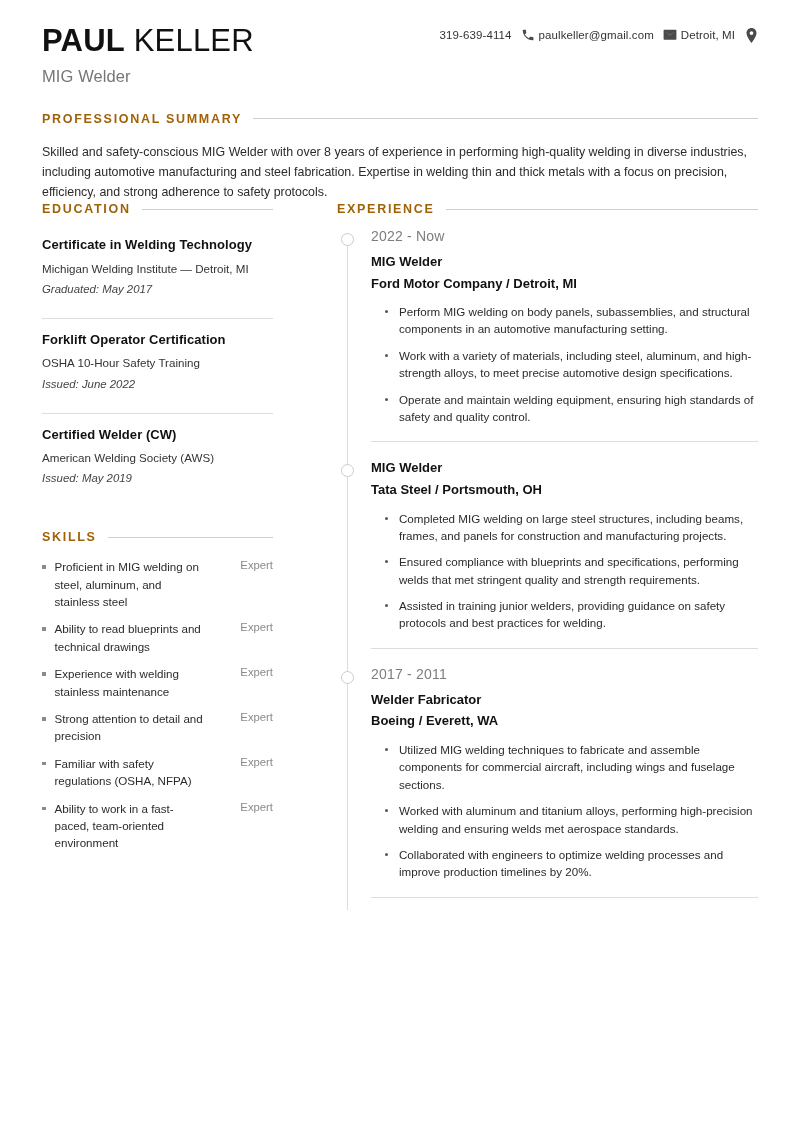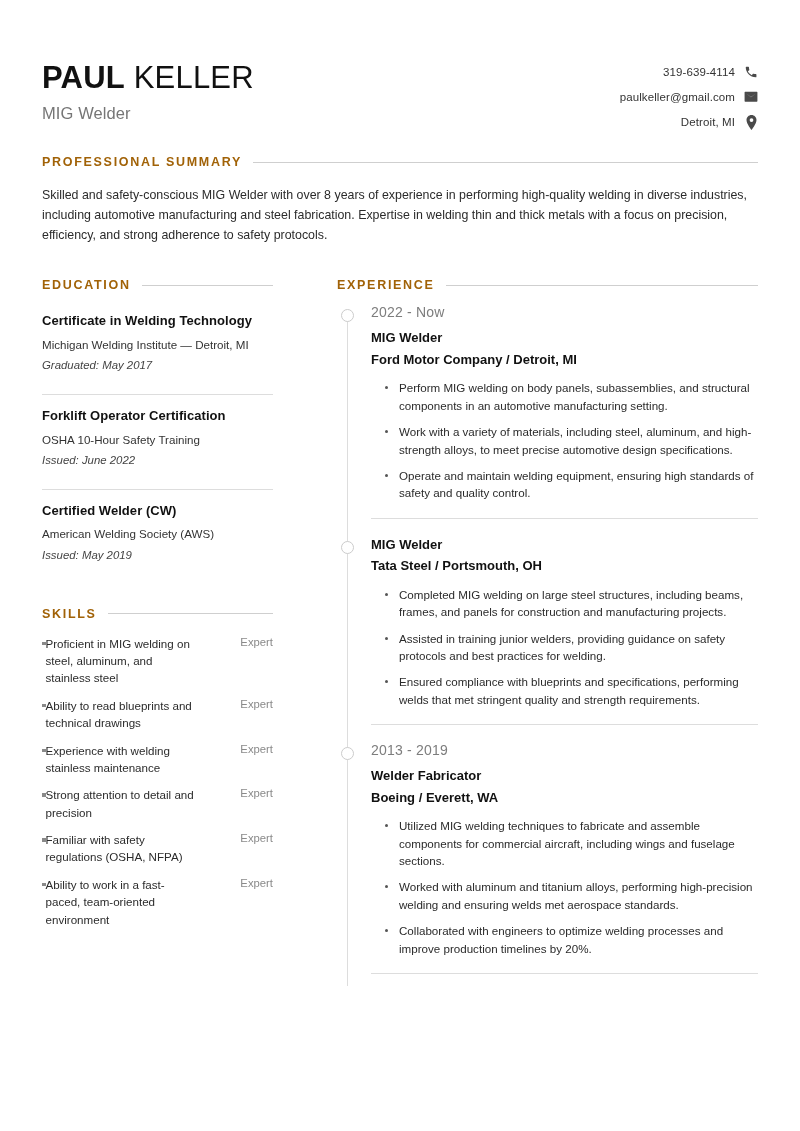--- a/index.html
+++ b/index.html
@@ -3,67 +3,67 @@
 <meta charset="utf-8">
 <style>
   * { box-sizing: border-box; margin: 0; padding: 0; }
   html, body {
     width: 800px; height: 1131px;
     background: #ffffff;
     font-family: "Liberation Sans", sans-serif;
     color: #222222;
     -webkit-font-smoothing: antialiased;
   }
-  .page { position: relative; width: 800px; height: 1131px; padding: 55px 42px 0 42px; }
+  .page { position: relative; width: 800px; height: 1131px; padding: 18px 42px 0 42px; }
 
   
   .header { display: flex; align-items: flex-start; justify-content: space-between; }
   .identity { padding-top: 6px; }
   .name { font-size: 31px; line-height: 1.12; letter-spacing: .2px; color: #111111; white-space: nowrap; }
   .name .first { font-weight: 700; }
   .name .last { font-weight: 300; }
   .job-title { margin-top: 8px; font-size: 16.5px; font-weight: 400; color: #767676; letter-spacing: .1px; }
 
-  .contacts { padding-top: 10px; display: flex; flex-direction: column; gap: 11px; align-items: flex-end; }
+  .contacts { padding-top: 10px; display: flex; flex-direction: row; gap: 4px; align-items: flex-end; }
   .contact-row { display: flex; align-items: center; justify-content: flex-end; gap: 9px; }
   .contact-text { font-size: 11.5px; color: #333333; letter-spacing: .1px; }
   .contact-icon { width: 14px; height: 14px; display: inline-flex; align-items: center; justify-content: center; flex: 0 0 14px; }
   .contact-icon svg { display: block; }
 
   
   .section-head { display: flex; align-items: center; gap: 11px; }
   .section-head .title {
     font-size: 12.5px; font-weight: 700; letter-spacing: 1.7px;
     color: #a16207; text-transform: uppercase; white-space: nowrap;
   }
   .section-head .rule { flex: 1 1 auto; height: 1px; background: #cfcfcf; }
 
   
   .summary { margin-top: 26px; }
   .summary-body { margin-top: 16px; font-size: 12.4px; line-height: 1.62; color: #2b2b2b; max-width: 715px; }
 
   
-  .columns { display: flex; margin-top: 33px; align-items: flex-start; }
+  .columns { display: flex; align-items: flex-start; }
   .col-left { width: 231px; flex: 0 0 231px; }
   .col-gap { width: 64px; flex: 0 0 64px; }
   .col-right { flex: 1 1 auto; }
 
   
   .edu-list { margin-top: 14px; }
   .edu-item { padding: 6px 0 10px 0; }
   .edu-degree { font-size: 13px; font-weight: 700; color: #111111; letter-spacing: .05px; line-height: 1.35; }
   .edu-school { margin-top: 7px; font-size: 11.6px; color: #333333; line-height: 1.4; }
   .edu-date { margin-top: 6px; font-size: 11.4px; font-style: italic; color: #444444; }
   .edu-divider { height: 1px; background: #dddddd; margin: 13px 0 6px 0; }
 
   
   .skills-block { margin-top: 36px; }
   .skills-list { margin-top: 14px; }
   .skill-row { display: flex; align-items: flex-start; justify-content: space-between; gap: 8px; margin-bottom: 10px; }
-  .skill-left { display: flex; align-items: flex-start; }
+  .skill-left { display: flex; align-items: flex-start; gap: 9px; }
   .skill-bullet { flex: 0 0 auto; width: 3.5px; height: 3.5px; background: #8a8a8a; margin-top: 7px; }
   .skill-name { font-size: 11.6px; line-height: 1.5; color: #2b2b2b; max-width: 150px; }
   .skill-level { font-size: 11.3px; color: #8a8a8a; white-space: nowrap; padding-top: 1px; }
 
   
   .exp-list { margin-top: 12px; position: relative; }
   .exp-item { position: relative; padding-left: 34px; }
   .exp-marker {
     position: absolute; left: 4px; top: 5px;
     width: 13px; height: 13px; border-radius: 50%;
@@ -245,29 +245,29 @@
           </div>
         </div>
         <div class="exp-divider"></div>
 
         <div class="exp-item">
           <span class="exp-marker"></span>
           <div class="exp-role">MIG Welder</div>
           <div class="exp-company">Tata Steel / Portsmouth, OH</div>
           <div class="exp-bullets">
             <div class="exp-bullet">Completed MIG welding on large steel structures, including beams, frames, and panels for construction and manufacturing projects.</div>
+            <div class="exp-bullet">Ensured compliance with blueprints and specifications, performing welds that met stringent quality and strength requirements.</div>
             <div class="exp-bullet">Assisted in training junior welders, providing guidance on safety protocols and best practices for welding.</div>
-            <div class="exp-bullet">Ensured compliance with blueprints and specifications, performing welds that met stringent quality and strength requirements.</div>
           </div>
         </div>
         <div class="exp-divider"></div>
 
         <div class="exp-item">
           <span class="exp-marker"></span>
-          <div class="exp-dates">2013 - 2019</div>
+          <div class="exp-dates">2017 - 2011</div>
           <div class="exp-role">Welder Fabricator</div>
           <div class="exp-company">Boeing / Everett, WA</div>
           <div class="exp-bullets">
             <div class="exp-bullet">Utilized MIG welding techniques to fabricate and assemble components for commercial aircraft, including wings and fuselage sections.</div>
             <div class="exp-bullet">Worked with aluminum and titanium alloys, performing high-precision welding and ensuring welds met aerospace standards.</div>
             <div class="exp-bullet">Collaborated with engineers to optimize welding processes and improve production timelines by 20%.</div>
           </div>
         </div>
         <div class="exp-divider"></div>
 

